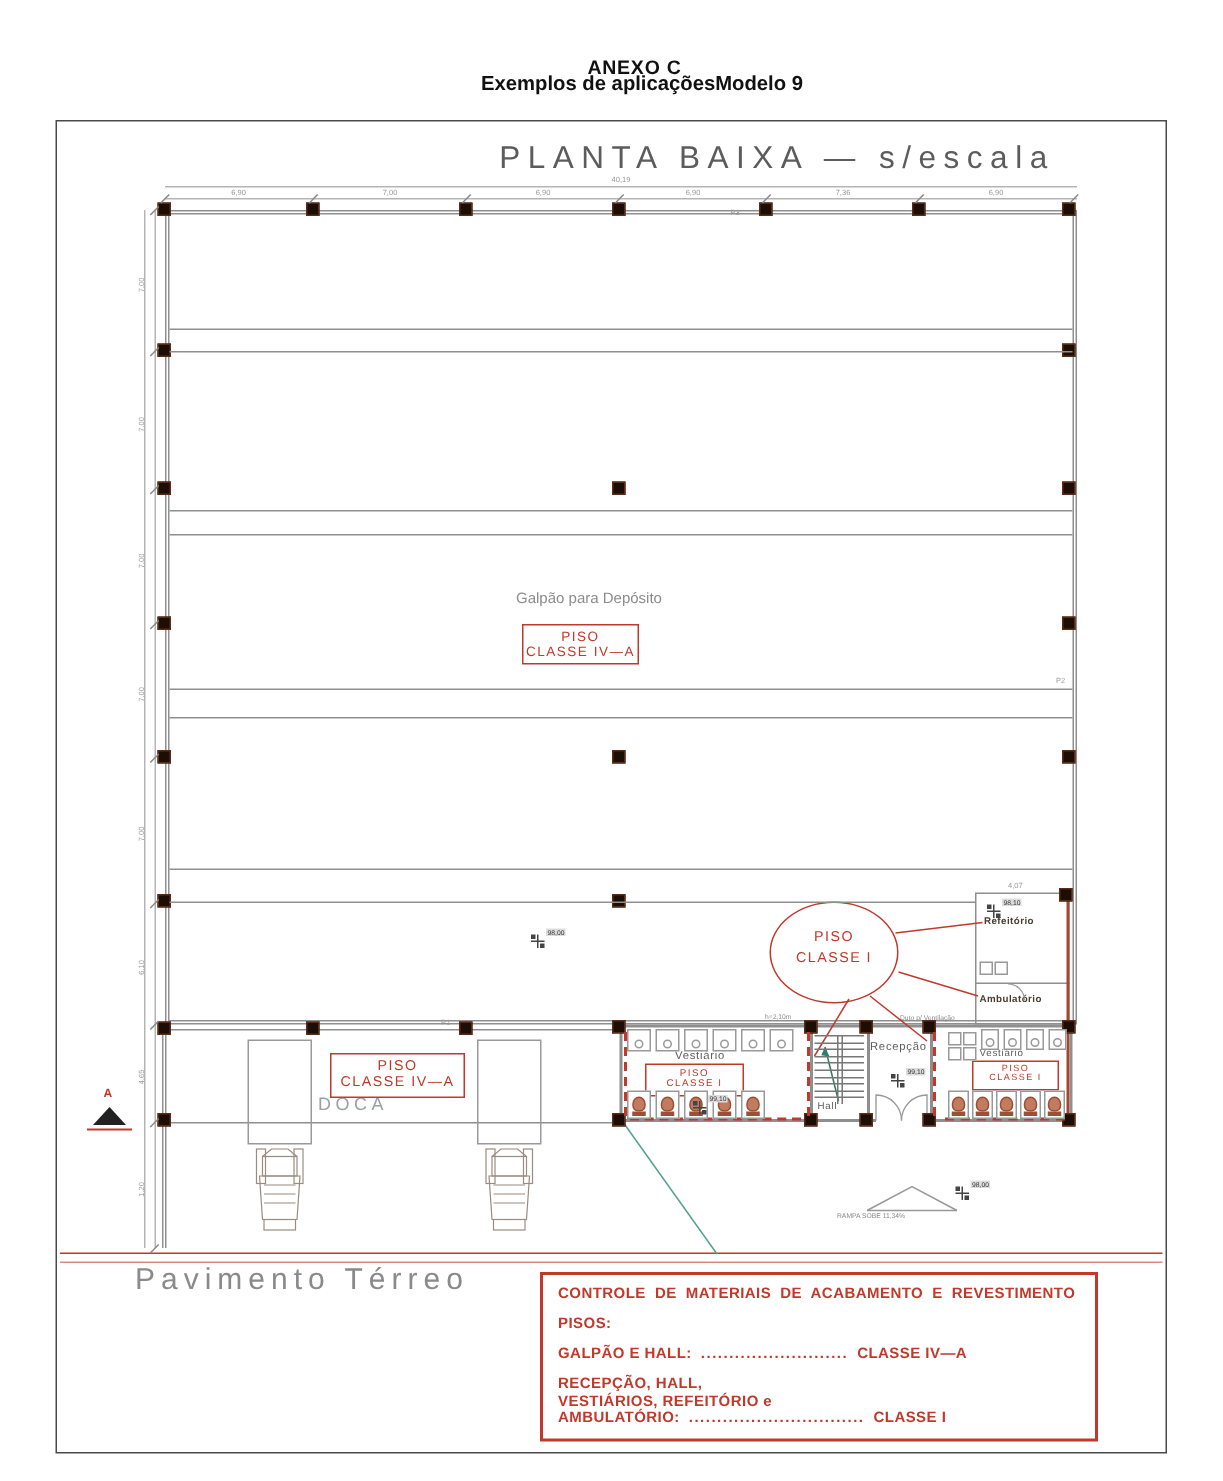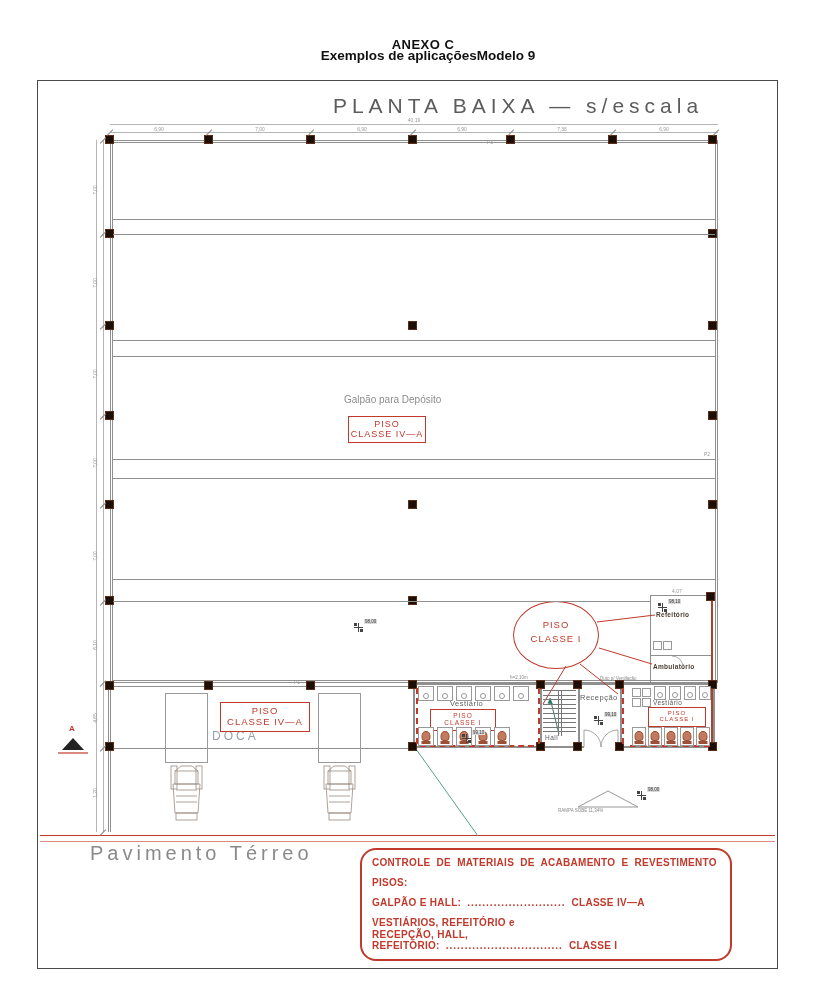--- a/index.html
+++ b/index.html
@@ -129,27 +129,27 @@
   </div>
 
   <div class="abs note" style="left:510px;top:675px;">h=2,10m</div>
   <div class="abs note" style="left:600px;top:676px;">Duto p/ Ventilação</div>
   <div class="abs note" style="left:558px;top:808px;">RAMPA SOBE 11,34%</div>
   <div class="abs ptxt" style="left:294px;top:679px;">P1</div>
   <div class="abs ptxt" style="left:704px;top:451px;">P2</div>
   <div class="abs ptxt" style="left:487px;top:139px;">P3</div>
   <div class="abs secA" style="left:69px;top:724px;">A</div>
 
-  <div class="abs legend" style="left:360px;top:848px;width:372px;height:113px;border-radius:16px;">
+  <div class="abs legend" style="left:360px;top:848px;width:372px;height:113px;">
     <div class="t">CONTROLE  DE  MATERIAIS  DE  ACABAMENTO  E  REVESTIMENTO</div>
     <div class="r">PISOS:</div>
     <div class="r"><span>GALPÃO  E  HALL:</span><span class="dots">..........................</span><span>CLASSE  IV—A</span></div>
+    <div class="l2">RECEPÇÃO,  HALL,</div>
     <div class="l2">VESTIÁRIOS,  REFEITÓRIO  e</div>
-    <div class="l2">RECEPÇÃO,  HALL,</div>
-    <div class="l2"><span>REFEITÓRIO:</span><span class="dots">...............................</span><span>CLASSE  I</span></div>
+    <div class="l2"><span>AMBULATÓRIO:</span><span class="dots">...............................</span><span>CLASSE  I</span></div>
   </div>
 
   <svg width="815" height="987" viewBox="0 0 815 987">
     <g stroke="#c0392b" stroke-width="1">
       <line x1="597" y1="622" x2="655" y2="615"></line>
       <line x1="599" y1="648" x2="652" y2="664"></line>
       <line x1="566" y1="666" x2="543" y2="704"></line>
       <line x1="580" y1="664" x2="618" y2="694"></line>
     </g>
     <line x1="416" y1="749" x2="478" y2="836" stroke="#55a191" stroke-width="1"></line>

